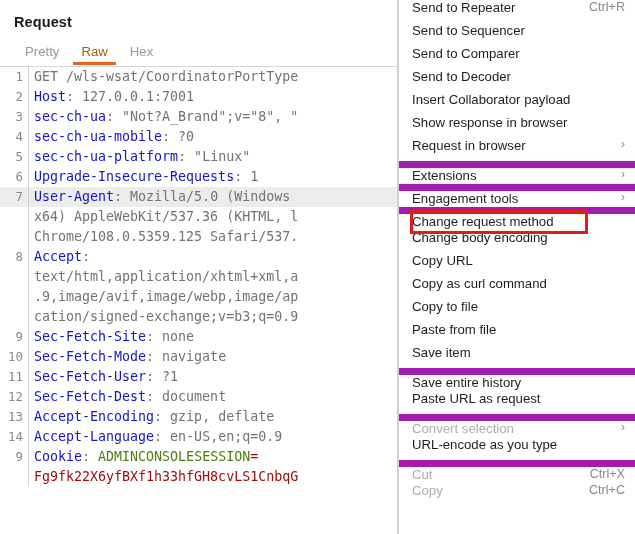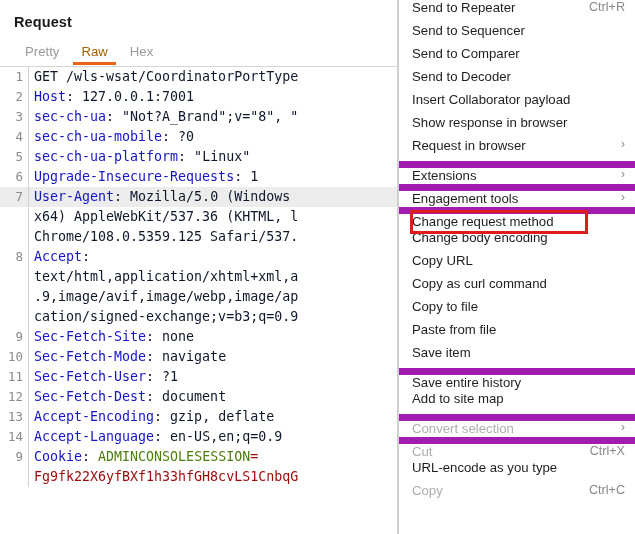--- a/index.html
+++ b/index.html
@@ -68,21 +68,21 @@
   .gutter-sep {
     width: 1px; min-width: 1px; height: 20px;
     background: #d2d2d2;
   }
   .ltext {
     padding-left: 5px;
     overflow: hidden; white-space: pre;
     flex: 1;
   }
   .k { color: #1414c8; }       
-  .v { color: #0f172a; }       
+  .v { color: #737373; }       
   .r { color: #9e0909; }       
   .kb { color: #4d7c0f; }      
 
   
   #panel-edge {
     position: absolute; left: 397px; top: 0;
     width: 1px; height: 534px; background: #cfcfcf;
   }
 
   
@@ -216,33 +216,33 @@
       <div class="menu-item">
         <span class="label">Paste from file</span>
       </div>
       <div class="menu-item">
         <span class="label">Save item</span>
       </div>
       <div class="menu-item sep-above">
         <span class="label">Save entire history</span>
       </div>
       <div class="menu-item">
-        <span class="label">Add to site map</span>
+        <span class="label">Paste URL as request</span>
       </div>
       <div class="menu-item disabled sep-above">
         <span class="label">Convert selection</span>
         <span class="submenu-arrow">›</span>
+      </div>
+      <div class="menu-item">
+        <span class="label">URL-encode as you type</span>
       </div>
       <div class="menu-item disabled sep-above">
         <span class="label">Cut</span>
         <span class="shortcut">Ctrl+X</span>
       </div>
-      <div class="menu-item">
-        <span class="label">URL-encode as you type</span>
-      </div>
       <div class="menu-item disabled">
         <span class="label">Copy</span>
         <span class="shortcut">Ctrl+C</span>
       </div>
       <div id="annotation-box" style="top: 210px; border-color: rgb(224, 27, 27);"></div>
     </div>
 
 </div>
 
 </body></html>

